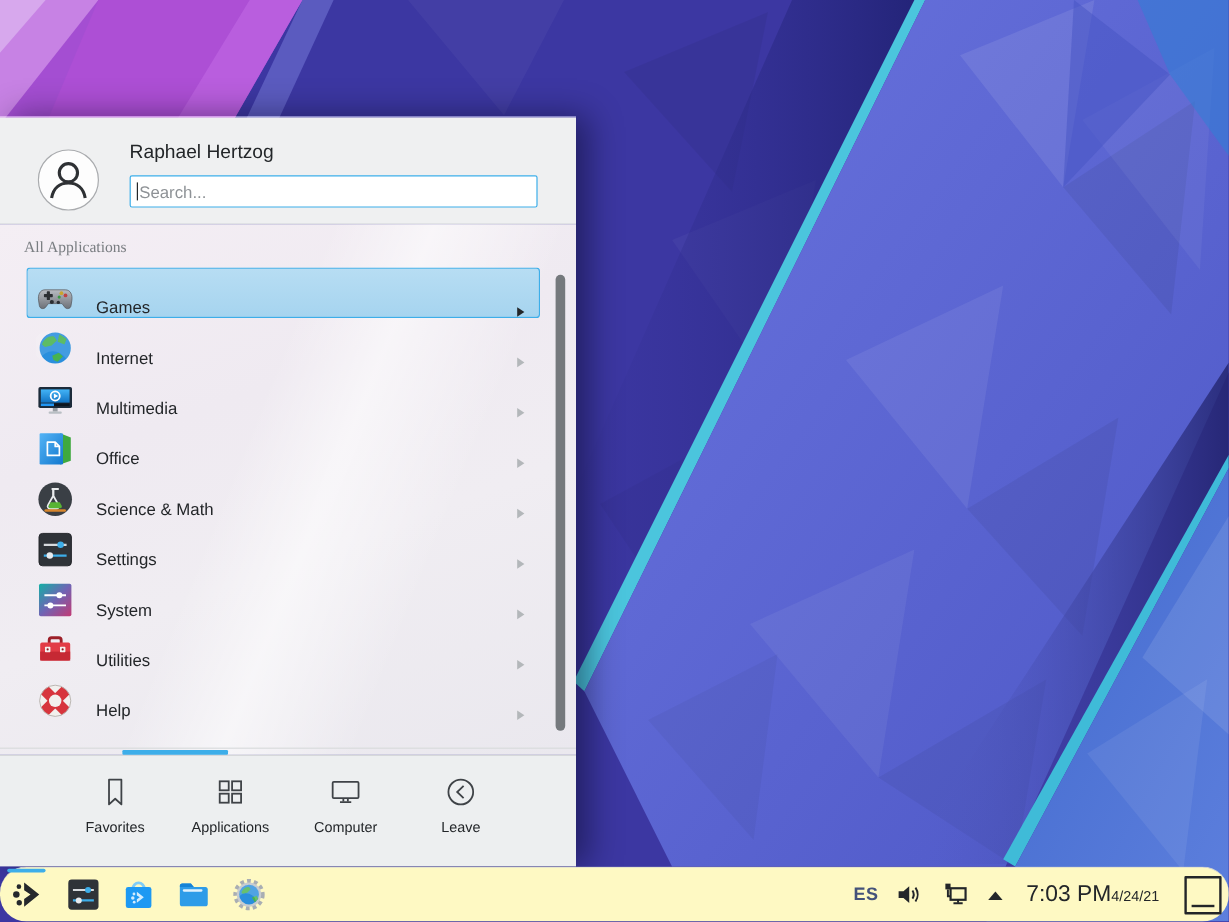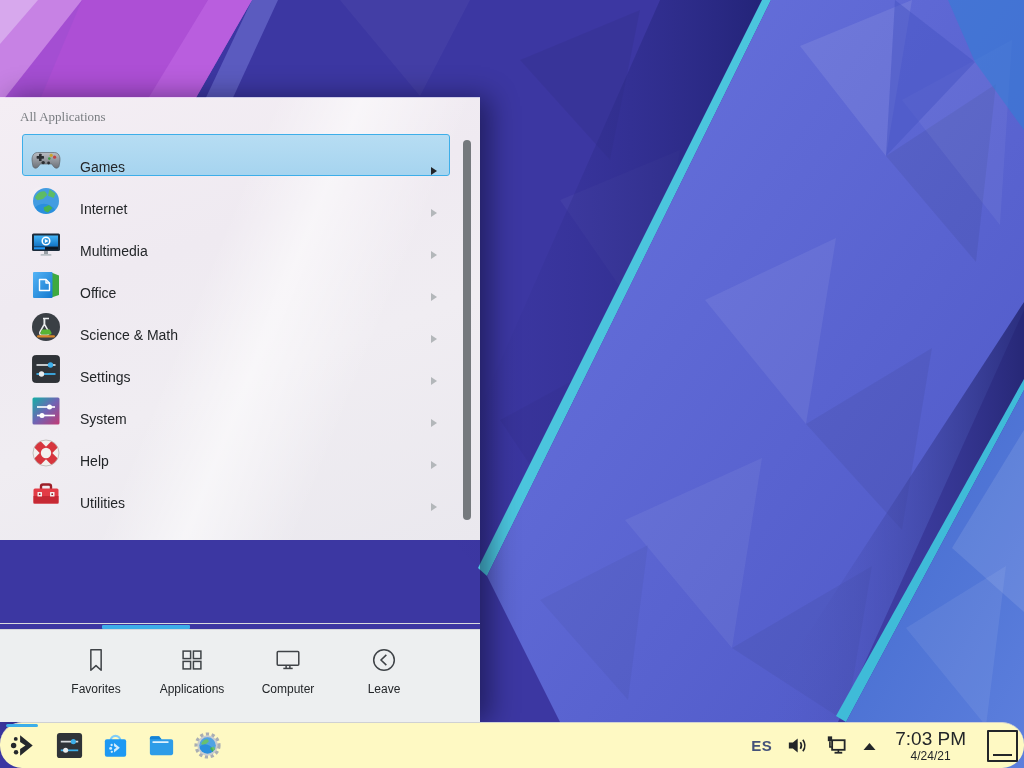--- a/index.html
+++ b/index.html
@@ -93,21 +93,21 @@
     display:flex;align-items:center;justify-content:center;
   }
   .task-btn svg{width:31px;height:31px;}
   .active-line{
     position:absolute;left:6px;top:1px;width:32px;height:3px;background:#3daee9;border-radius:2px;
   }
   .tray{margin-left:auto;display:flex;align-items:center;gap:13px;padding-right:6px;}
   .kbd-layout{font-size:15px;font-weight:bold;color:#44527a;letter-spacing:.5px;}
   .tray-icon{width:25px;height:25px;}
   .caret-icon{width:17px;height:12px;}
-  .clock{display:flex;flex-direction:column;align-items:center;line-height:1;margin:0 4px;justify-content:center;}
+  .clock{display:flex;flex-direction:row;align-items:center;line-height:1;margin:0 4px;justify-content:center;}
   .clock-time{font-size:19px;color:#232629;}
   .clock-date{font-size:12px;color:#232629;margin-top:2px;}
   .show-desktop{
     width:31px;height:32px;border:2px solid #232629;border-radius:1px;
     box-sizing:border-box;position:relative;background:transparent;margin-left:4px;
   }
   .show-desktop::after{
     content:"";position:absolute;left:4px;right:4px;bottom:4px;height:2px;background:#232629;
   }
 </style>
@@ -160,20 +160,34 @@
   <polygon points="895,0 975,62 886,156" fill="#4553c4" opacity="0.5"></polygon>
   <polygon points="1024,302 1024,386 842,720 752,720" fill="url(#shadB)" opacity="0.85"></polygon>
   <polygon points="1024,379 1024,390 846,722 836,716" fill="#3fbbd8"></polygon>
   <polygon points="1024,390 1024,768 822,768 846,722" fill="url(#brG)"></polygon>
   <polygon points="1024,430 952,548 1024,612" fill="#ffffff" opacity="0.10"></polygon>
   <polygon points="906,628 1006,566 986,726" fill="#ffffff" opacity="0.07"></polygon>
 </svg>
 
 <div class="menu-panel">
 
+  <div class="menu-header">
+    <div class="avatar">
+      <svg viewBox="0 0 52 52">
+        <circle cx="26" cy="26" r="25" fill="#fdfdfd" stroke="#a9abae" stroke-width="1"></circle>
+        <circle cx="26" cy="20" r="7.6" fill="none" stroke="#2e3134" stroke-width="2.6"></circle>
+        <path d="M12 41 c1.5-8.5 7-12.5 14-12.5 s12.5 4 14 12.5" fill="none" stroke="#2e3134" stroke-width="2.6"></path>
+      </svg>
+    </div>
+    <div class="user-name">Raphael Hertzog</div>
+    <div class="search-box">
+      <span class="search-caret"></span>
+      <span class="search-placeholder">Search...</span>
+    </div>
+  </div>
 
   <div class="menu-body">
     <div class="section-label">All Applications</div>
 
     <ul class="app-list">
 
       <li class="app-row selected">
         <span class="item-icon">
           <svg viewBox="0 0 32 32">
             <defs>
@@ -297,54 +311,54 @@
             <circle cx="12" cy="20.5" r="2.5" fill="#ffffff"></circle>
           </svg>
         </span>
         <span class="item-label">System</span>
         <span class="item-arrow"></span>
       </li>
 
       <li class="app-row">
         <span class="item-icon">
           <svg viewBox="0 0 32 32">
+            <rect x="11" y="5.5" width="10" height="6" rx="2" fill="none" stroke="#9c1f28" stroke-width="2.4"></rect>
+            <rect x="3.5" y="9.5" width="25" height="15" rx="1.5" fill="#e23c46"></rect>
+            <rect x="3.5" y="17" width="25" height="7.5" fill="#c62934"></rect>
+            <rect x="7.5" y="13" width="4.5" height="4.5" rx="0.5" fill="#f4f0ee"></rect>
+            <rect x="20" y="13" width="4.5" height="4.5" rx="0.5" fill="#f4f0ee"></rect>
+            <circle cx="9.7" cy="15.2" r="0.9" fill="#8c1b22"></circle>
+            <circle cx="22.2" cy="15.2" r="0.9" fill="#8c1b22"></circle>
+          </svg>
+        </span>
+        <span class="item-label">Utilities</span>
+        <span class="item-arrow"></span>
+      </li>
+
+      <li class="app-row">
+        <span class="item-icon">
+          <svg viewBox="0 0 32 32">
             <defs>
                 <clipPath id="ringclip">
                   <circle cx="16" cy="16" r="13"></circle>
                 </clipPath>
               </defs>
             <circle cx="16" cy="16" r="13" fill="#f2f0ee"></circle>
             <g clip-path="url(#ringclip)">
               <rect x="-2" y="11.5" width="36" height="9" fill="#d7353d" transform="rotate(45 16 16)"></rect>
               <rect x="-2" y="11.5" width="36" height="9" fill="#d7353d" transform="rotate(-45 16 16)"></rect>
             </g>
             <circle cx="16" cy="16" r="5.2" fill="#f2f0ee"></circle>
             <circle cx="16" cy="16" r="13" fill="none" stroke="#b8b4b0" stroke-width="0.8"></circle>
           </svg>
         </span>
         <span class="item-label">Help</span>
         <span class="item-arrow"></span>
       </li>
 
-      <li class="app-row">
-        <span class="item-icon">
-          <svg viewBox="0 0 32 32">
-            <rect x="11" y="5.5" width="10" height="6" rx="2" fill="none" stroke="#9c1f28" stroke-width="2.4"></rect>
-            <rect x="3.5" y="9.5" width="25" height="15" rx="1.5" fill="#e23c46"></rect>
-            <rect x="3.5" y="17" width="25" height="7.5" fill="#c62934"></rect>
-            <rect x="7.5" y="13" width="4.5" height="4.5" rx="0.5" fill="#f4f0ee"></rect>
-            <rect x="20" y="13" width="4.5" height="4.5" rx="0.5" fill="#f4f0ee"></rect>
-            <circle cx="9.7" cy="15.2" r="0.9" fill="#8c1b22"></circle>
-            <circle cx="22.2" cy="15.2" r="0.9" fill="#8c1b22"></circle>
-          </svg>
-        </span>
-        <span class="item-label">Utilities</span>
-        <span class="item-arrow"></span>
-      </li>
-
     </ul>
 
     <div class="scrollbar"></div>
   </div>
 
   <div class="menu-footer">
     <div class="tab-indicator"></div>
 
     <div class="footer-tab">
       <span class="tab-icon">

